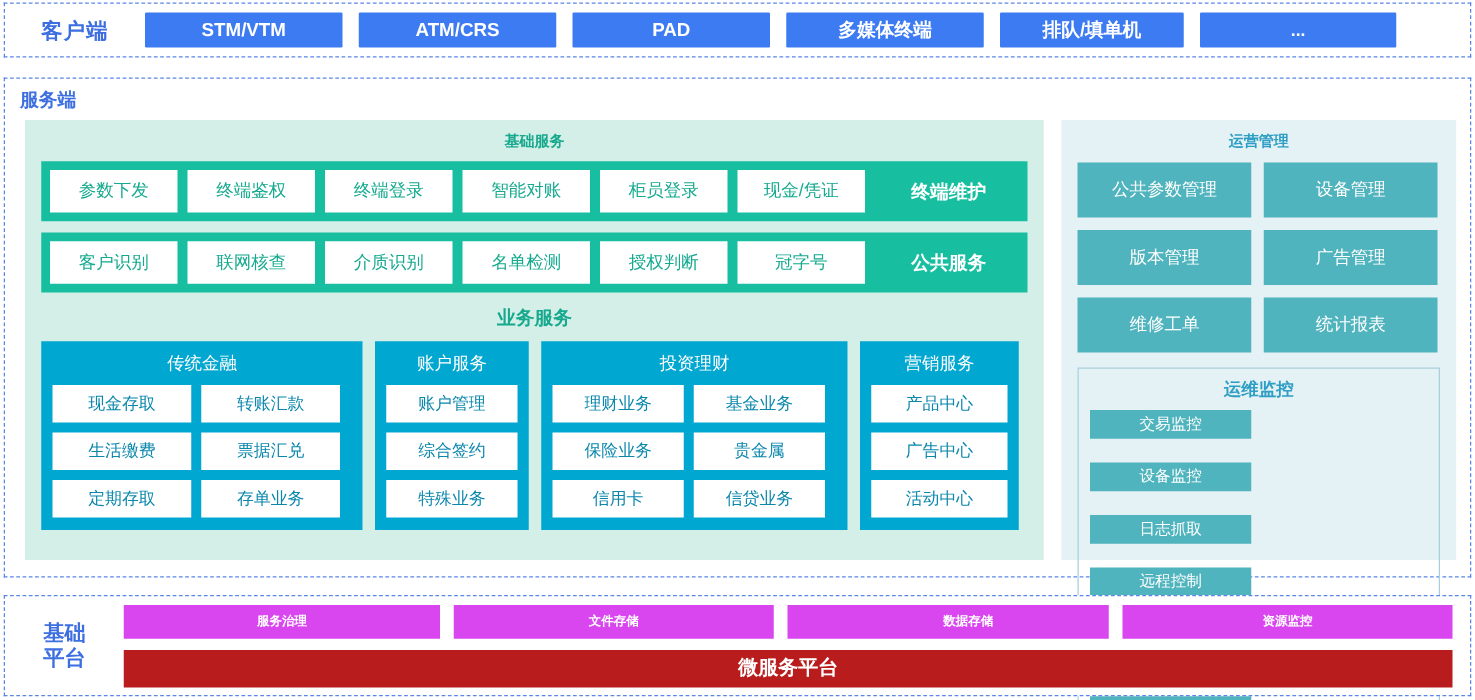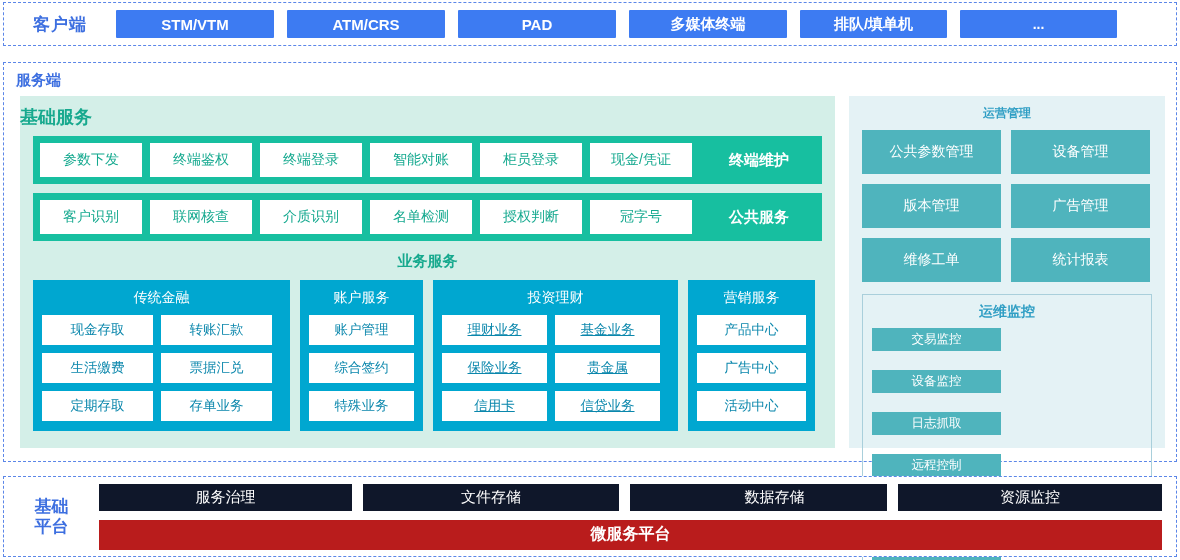--- a/index.html
+++ b/index.html
@@ -45,22 +45,22 @@
     position: absolute; left: 12px; top: 8px;
     color: #3d6fe0; font-weight: bold; font-size: 15px;
   }
 
   
   .service-col {
     position: absolute; left: 16px; top: 33px; width: 815px; height: 352px;
     background: #d4efe8;
   }
   .sec-title {
-    text-align: left; color: #17a98e; font-weight: bold;
-    font-size: 18px; padding-top: 9px; padding-bottom: 7px;
+    text-align: center; color: #17a98e; font-weight: bold;
+    font-size: 12px; padding-top: 9px; padding-bottom: 7px;
   }
   .base-row {
     margin: 0 13px 9px 13px; height: 48px;
     background: #17bfa0; display: flex; align-items: center;
     padding: 0 0 0 7px;
   }
   .base-box {
     width: 102px; height: 34px; margin-right: 8px;
     background: #fff; color: #15a98f; font-size: 14px;
     display: flex; align-items: center; justify-content: center;
@@ -86,21 +86,21 @@
     text-align: center; color: #ffffff; font-size: 14px;
     padding: 2px 0 8px 0;
   }
   .biz-cells { display: flex; flex-wrap: wrap; gap: 8px; }
   .biz-cell {
     height: 30px; background: #fff; color: #0b87ac; font-size: 13.5px;
     display: flex; align-items: center; justify-content: center;
   }
   .g-trad .biz-cell { width: 111px; }
   .g-acct .biz-cell { width: 105px; }
-  .g-inv  .biz-cell { width: 105px; text-decoration: underline; }
+  .g-inv  .biz-cell { width: 105px; }
   .g-mkt  .biz-cell { width: 109px; }
 
   
   .ops-col {
     position: absolute; left: 845px; top: 33px; width: 316px; height: 352px;
     background: #e4f2f5;
   }
   .ops-title {
     text-align: center; color: #2f9ec4; font-weight: bold;
     font-size: 12px; padding: 9px 0 8px 0;
@@ -132,22 +132,22 @@
     border: 1px dashed #5b86e8; background: #fff;
     display: flex; align-items: center;
   }
   .tier-label-platform {
     width: 112px; text-align: center; line-height: 1.15;
     color: #3d6fe0; font-weight: bold; font-size: 17px;
   }
   .platform-body { flex: 1; padding-right: 14px; }
   .platform-row-top { display: flex; gap: 11px; margin-bottom: 9px; }
   .plat-chip {
-    height: 27px; background: #0f172a; color: #fff; font-size: 15px;
-    font-weight: normal; display: flex; align-items: center; justify-content: center;
+    height: 27px; background: #d946ef; color: #fff; font-size: 10px;
+    font-weight: bold; display: flex; align-items: center; justify-content: center;
   }
   .plat-chip-1 { width: 253px; }
   .plat-chip-2 { width: 256px; }
   .plat-chip-3 { width: 257px; padding-left: 32px; }
   .plat-chip-4 { width: 264px; }
   .plat-wide {
     height: 30px; background: #b91c1c; color: #fff; font-size: 16px;
     font-weight: bold; display: flex; align-items: center; justify-content: center;
   }
 </style>

